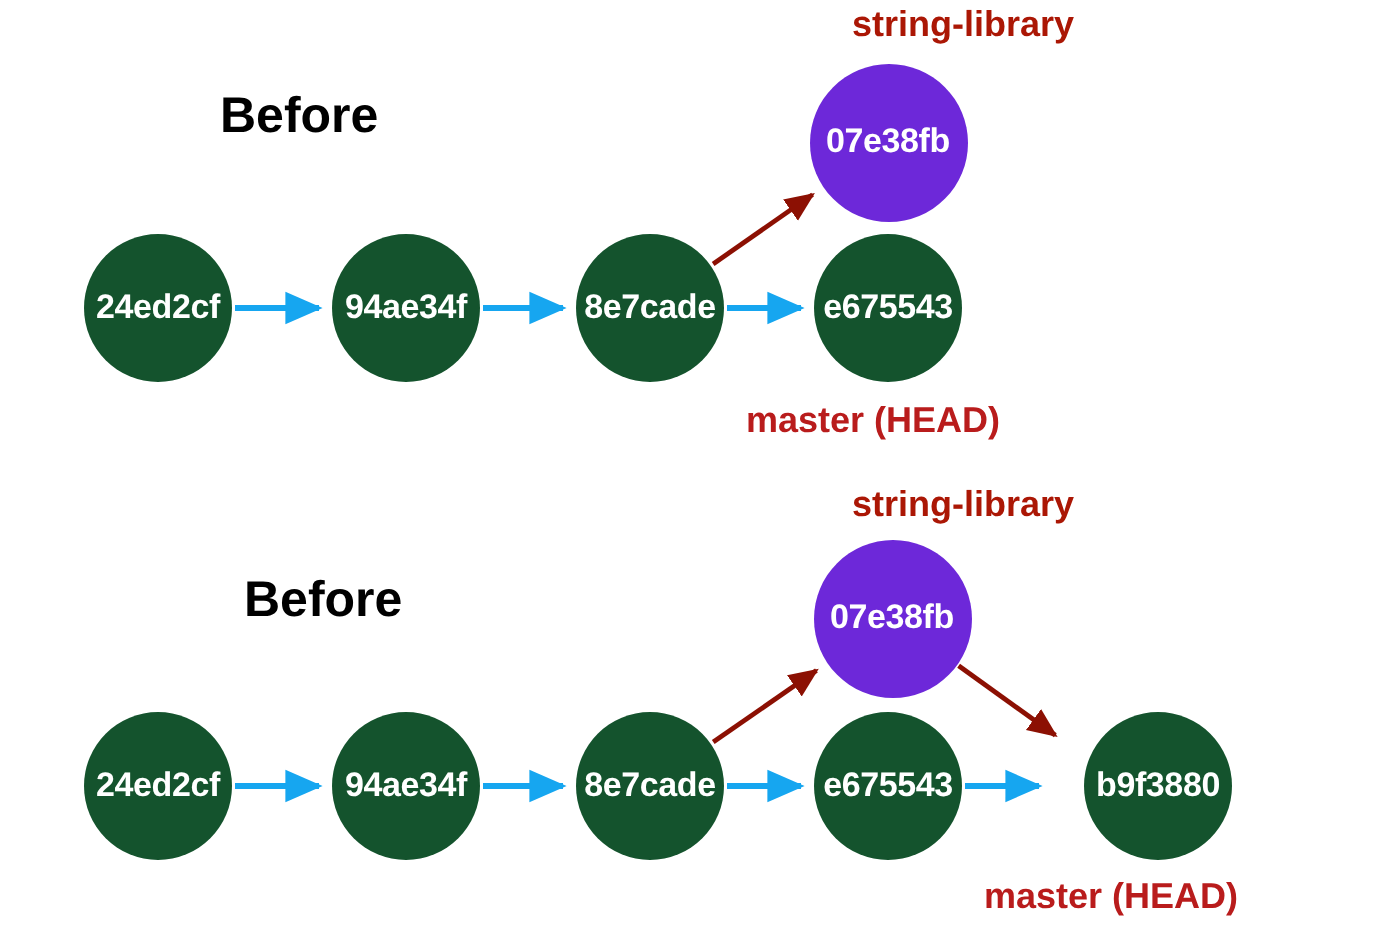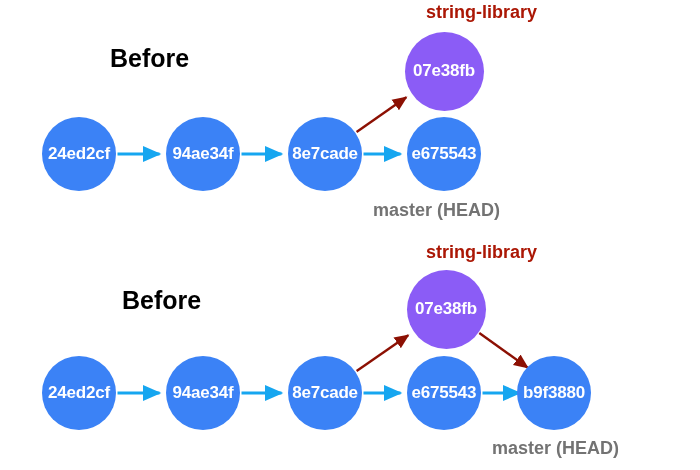--- a/index.html
+++ b/index.html
@@ -31,27 +31,27 @@
     display: flex;
     align-items: center;
     justify-content: center;
     color: #ffffff;
     font-weight: bold;
     letter-spacing: -0.2px;
     box-sizing: border-box;
     z-index: 3;
   }
   .node-commit {
-    background: #3b82f6;
+    background: #14532d;
     width: 74px;
     height: 74px;
     font-size: 17px;
   }
   .node-branch {
-    background: #8b5cf6;
+    background: #6d28d9;
     width: 79px;
     height: 79px;
     font-size: 17px;
   }
   .section-title {
     position: absolute;
     color: #000000;
     font-weight: bold;
     font-size: 25px;
     z-index: 4;
@@ -61,21 +61,21 @@
     font-weight: bold;
     font-size: 18px;
     white-space: nowrap;
     z-index: 4;
   }
   .label-branch {
     color: #ab1705;
     margin-left: 41px;
   }
   .label-head {
-    color: #737373;
+    color: #b91c1c;
   }
 </style>
 </head>
 <body>
 
 <div id="canvas">
 
   <svg id="arrow-layer" viewBox="0 0 700 470" xmlns="http://www.w3.org/2000/svg">
     <defs>
       <marker id="arrow-commit" markerWidth="7" markerHeight="7" refX="5.6" refY="3" orient="auto" markerUnits="strokeWidth">
@@ -106,19 +106,19 @@
       <div class="node node-commit" style="left: 288px; top: 117px;">8e7cade</div>
       <div class="node node-commit" style="left: 407px; top: 117px;">e675543</div>
       <div class="node node-branch" style="left: 404.5px; top: 31.5px;">07e38fb</div>
       <div class="label label-branch" style="left: 385px; top: 2px;">string-library</div>
       <div class="label label-head" style="left: 373px; top: 200px;">master (HEAD)</div>
       <div class="section-title" style="left: 122px; top: 286px;">Before</div>
       <div class="node node-commit" style="left: 42px; top: 356px;">24ed2cf</div>
       <div class="node node-commit" style="left: 166px; top: 356px;">94ae34f</div>
       <div class="node node-commit" style="left: 288px; top: 356px;">8e7cade</div>
       <div class="node node-commit" style="left: 407px; top: 356px;">e675543</div>
-      <div class="node node-commit" style="left: 517px; top: 356px;">b9f3880</div>
+      <div class="node node-commit" style="left: 542px; top: 356px;">b9f3880</div>
       <div class="node node-branch" style="left: 406.5px; top: 269.5px;">07e38fb</div>
       <div class="label label-branch" style="left: 385px; top: 242px;">string-library</div>
       <div class="label label-head" style="left: 492px; top: 438px;">master (HEAD)</div>
     </div>
 
 </div>
 
 </body></html>

